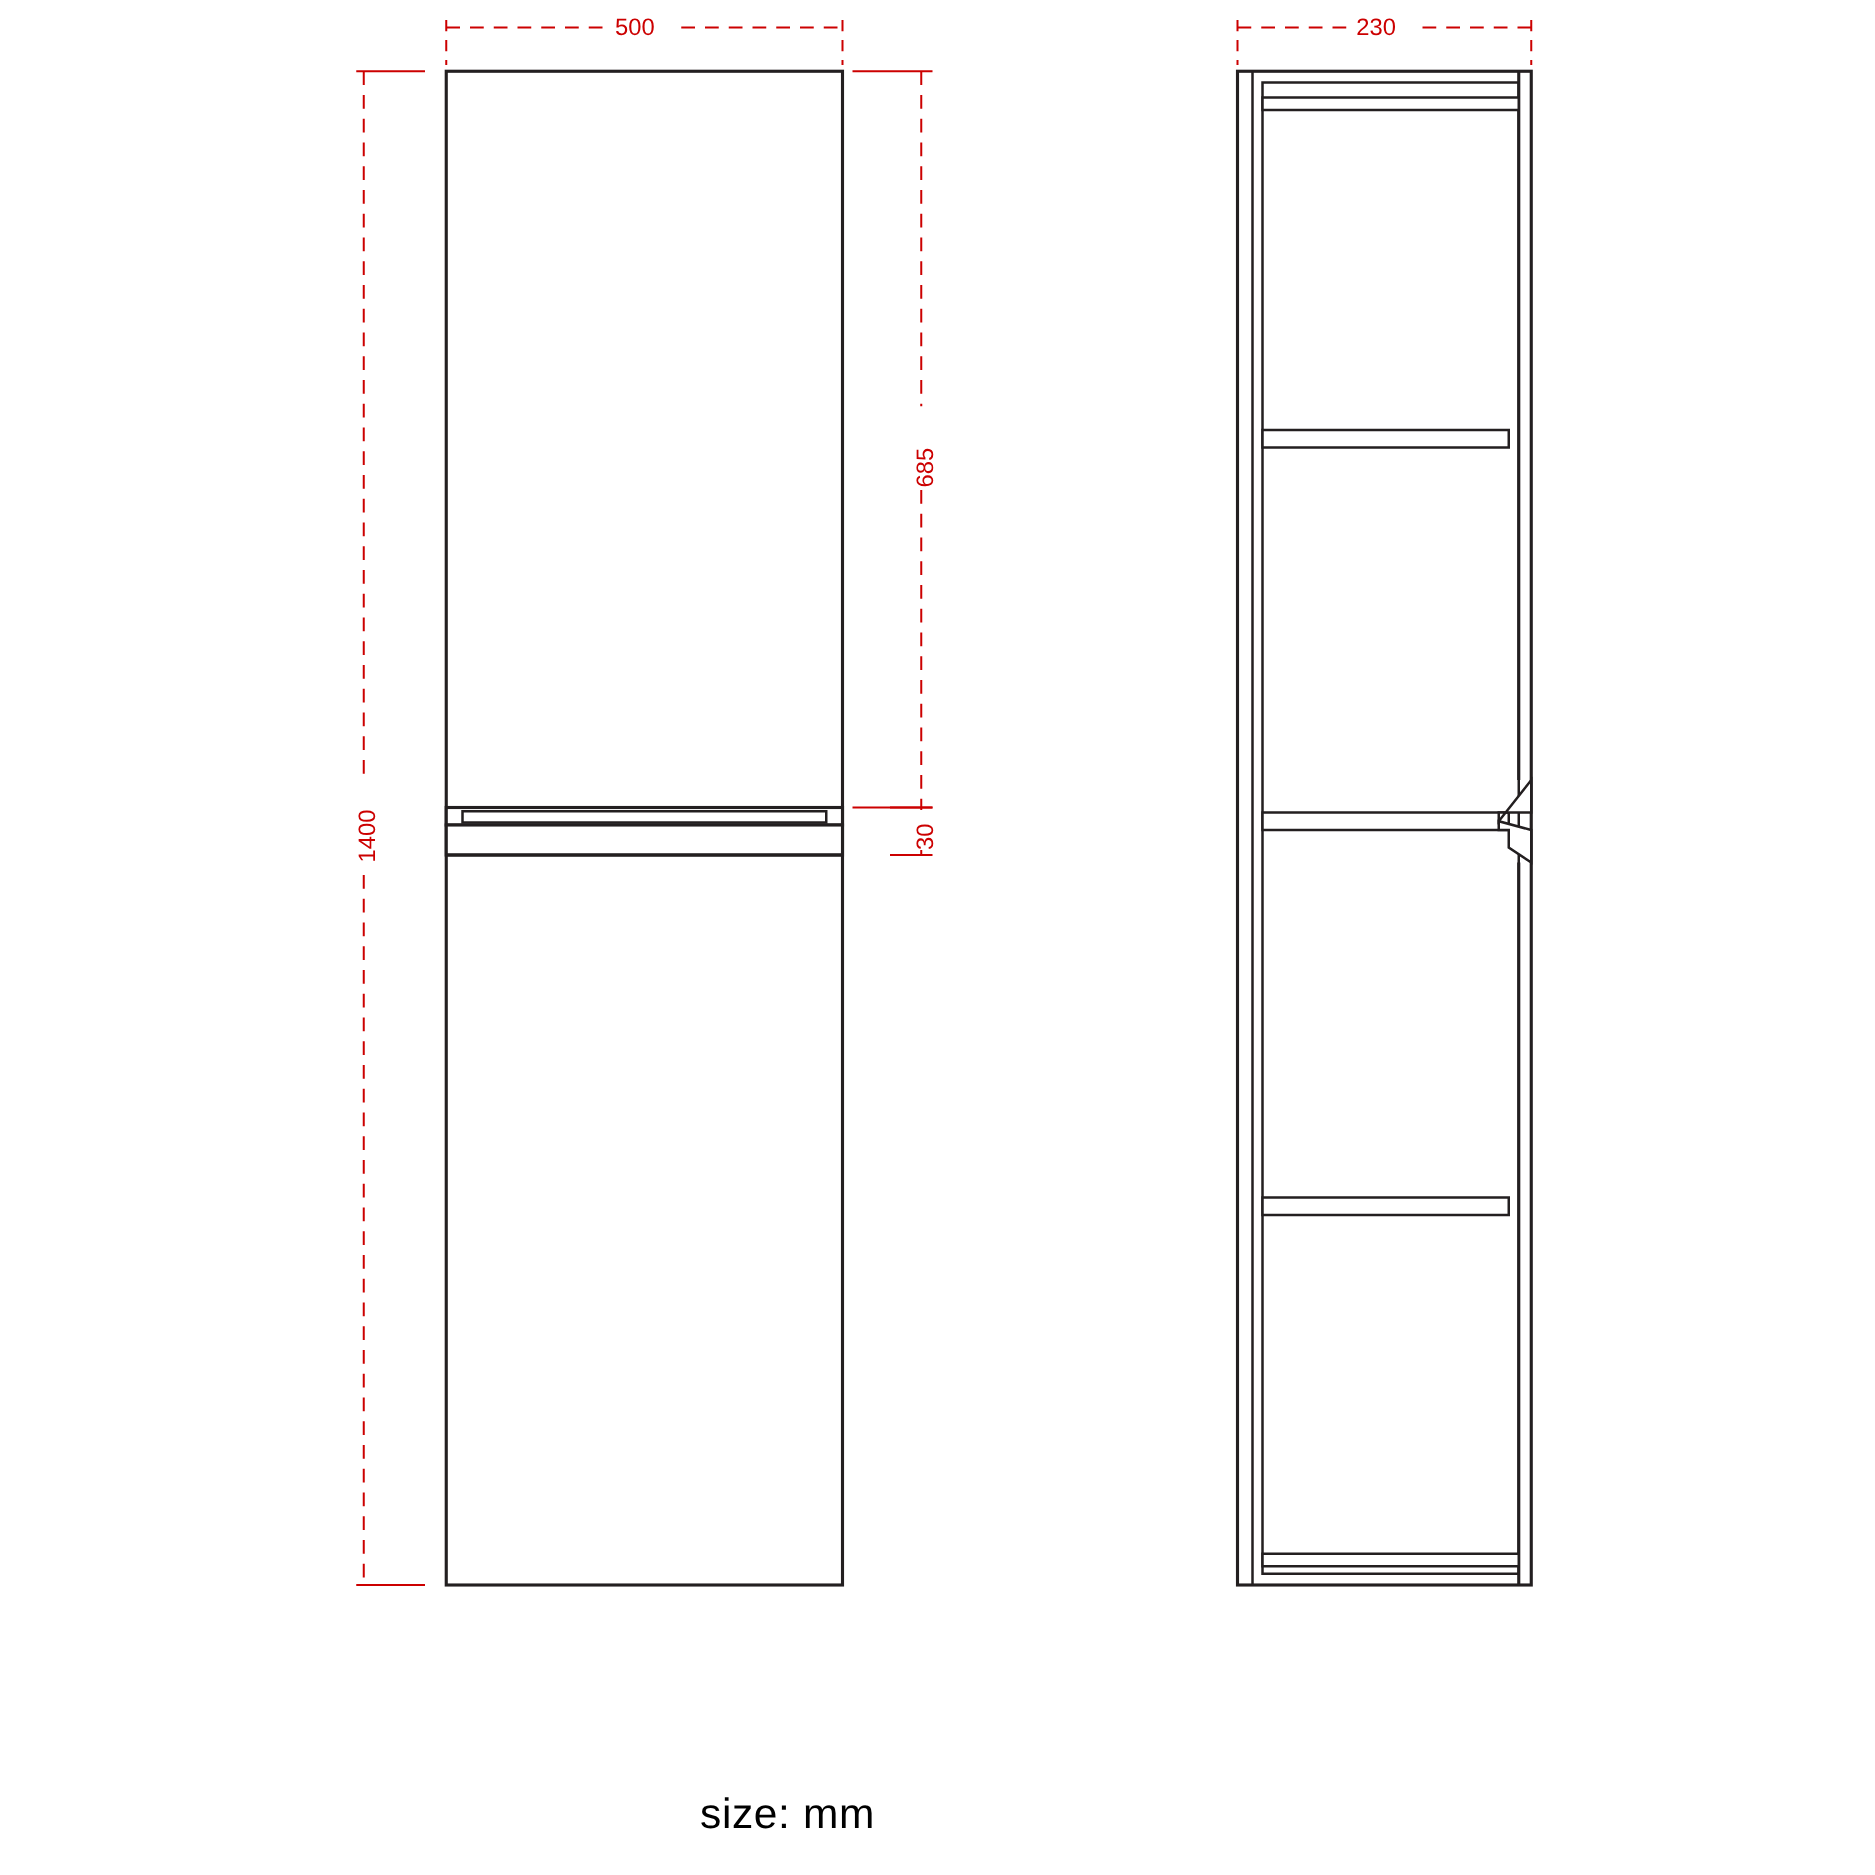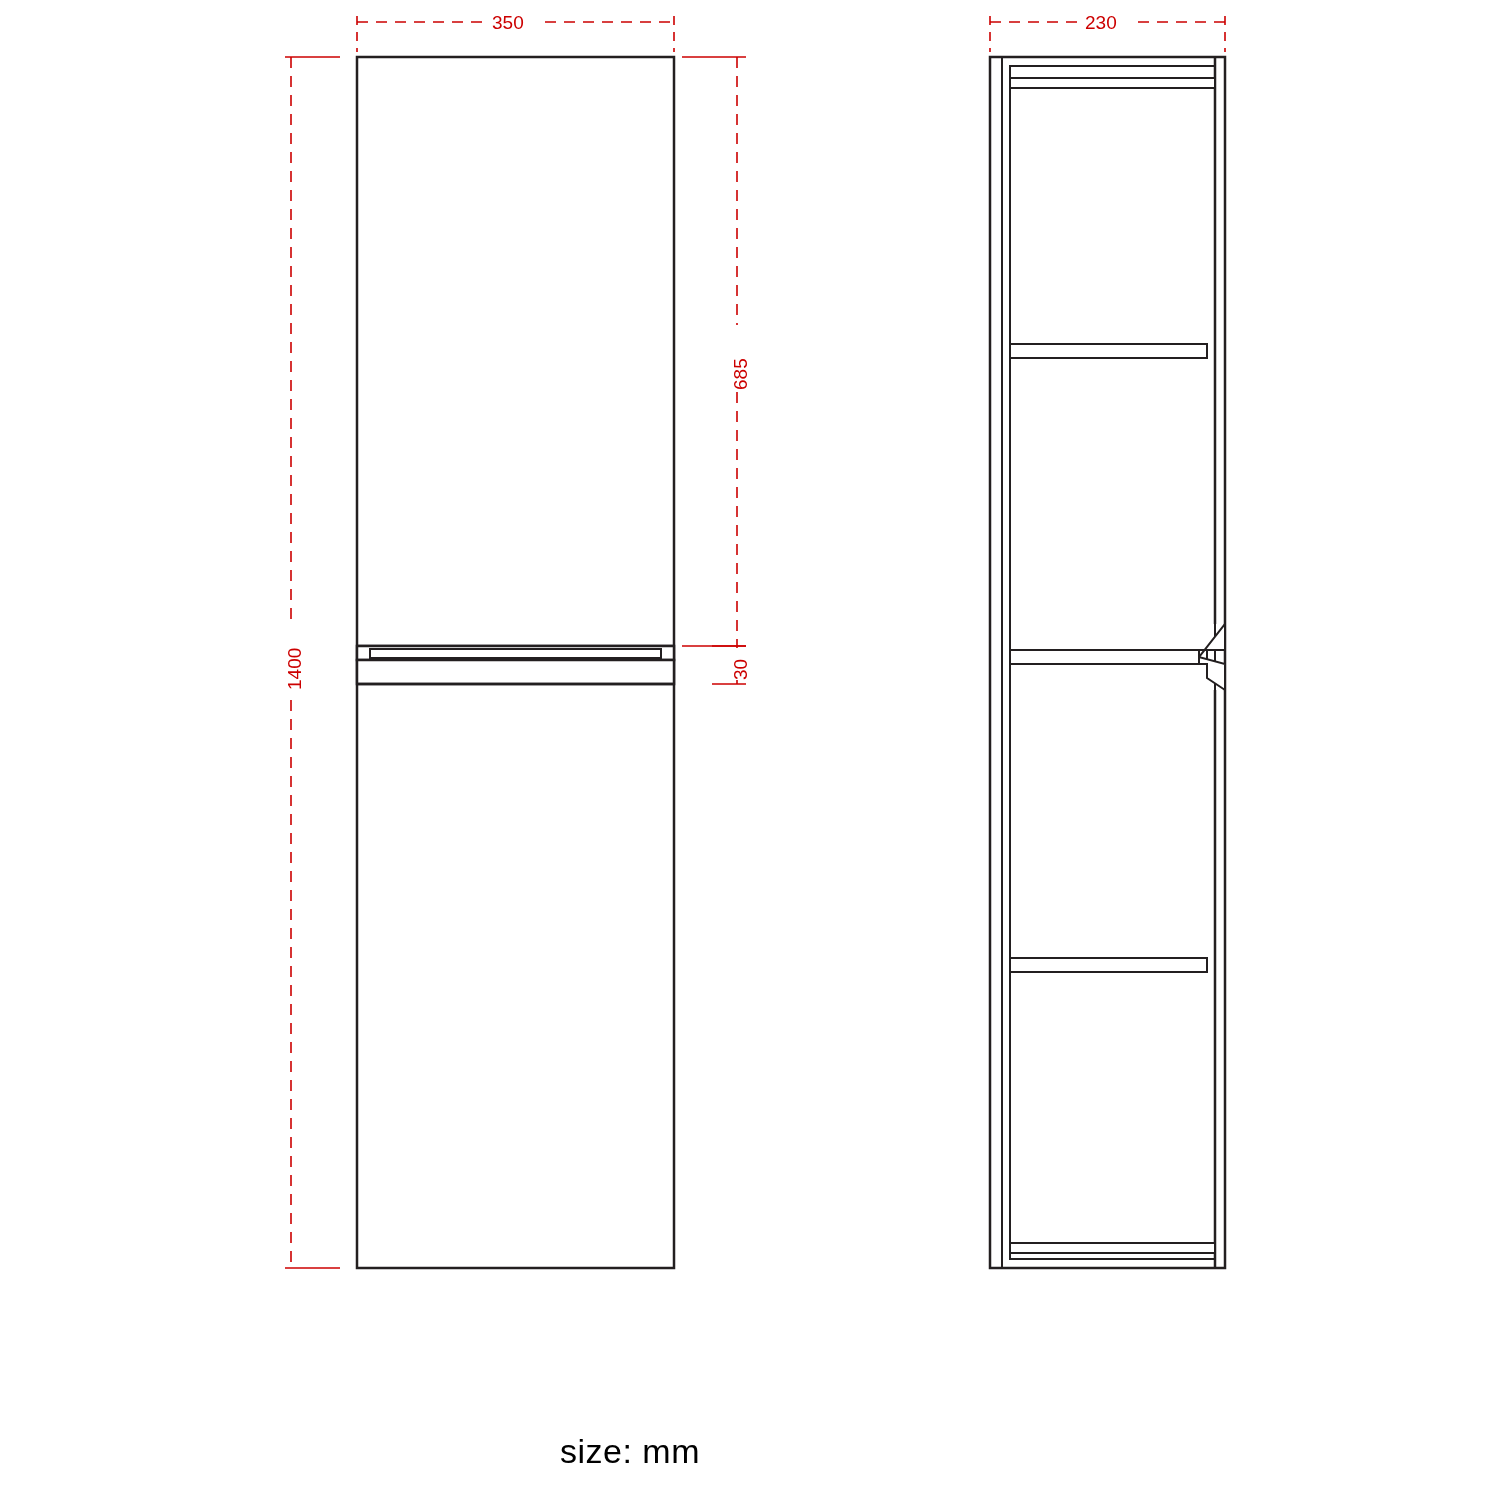--- a/index.html
+++ b/index.html
@@ -111,21 +111,21 @@
   </g>
 
   <g>
     <line x1="990" y1="16" x2="990" y2="52" stroke="#cc0000" stroke-width="1.6" stroke-dasharray="9,7"></line>
     <line x1="1225" y1="16" x2="1225" y2="52" stroke="#cc0000" stroke-width="1.6" stroke-dasharray="9,7"></line>
     <line x1="990" y1="22" x2="1078" y2="22" stroke="#cc0000" stroke-width="1.6" stroke-dasharray="11,8"></line>
     <line x1="1138" y1="22" x2="1225" y2="22" stroke="#cc0000" stroke-width="1.6" stroke-dasharray="11,8"></line>
   </g>
 </svg>
 
-<div class="dim-label" style="left:492px; top:12px;">350</div>
+<div class="dim-label" style="left:492px; top:12px;">500</div>
 
 <div class="dim-label rot" style="left:284px; top:690px;">1400</div>
 
 <div class="dim-label rot" style="left:730px; top:390px;">685</div>
 
 <div class="dim-label rot" style="left:730px; top:680px;">30</div>
 
 <div class="dim-label" style="left:1085px; top:12px;">230</div>
 
 <div class="unit-note">size: mm</div>

